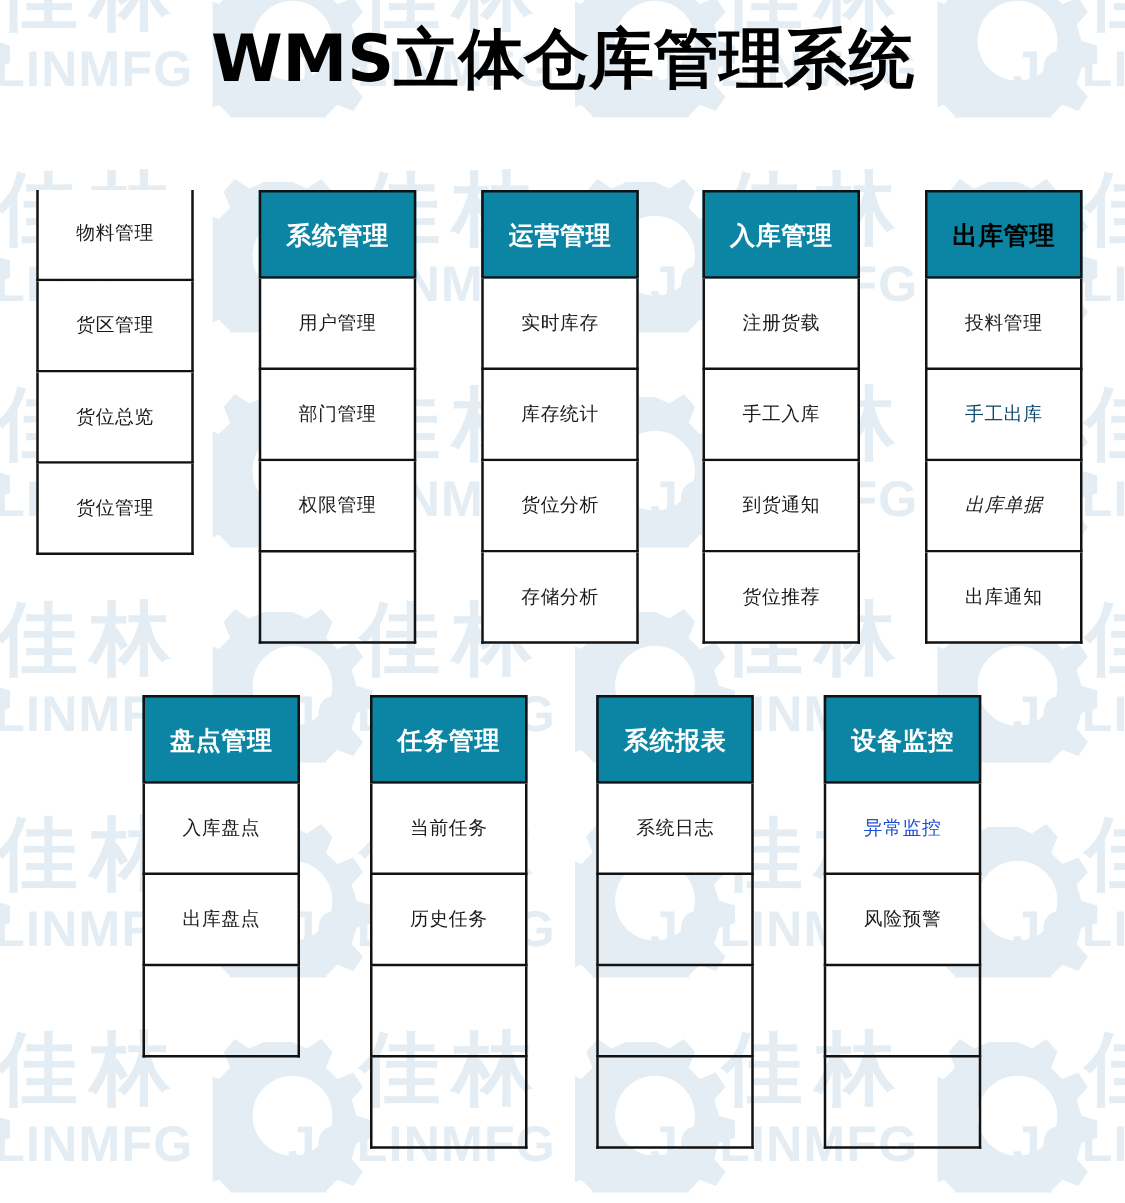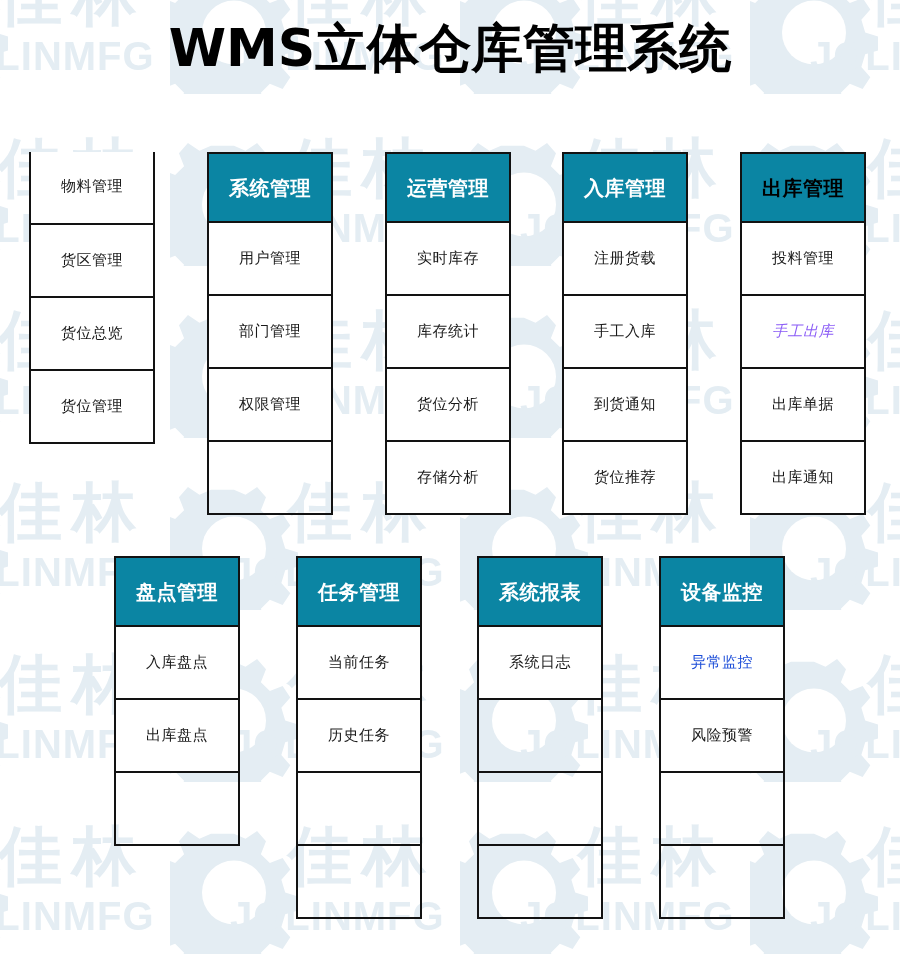--- a/index.html
+++ b/index.html
@@ -352,22 +352,22 @@
     <div class="column" style="left: 562px; top: 152px;">
       <div class="col-header" style="background: rgb(11, 133, 163); color: rgb(255, 255, 255); border-color: rgb(18, 18, 18);">入库管理</div>
       <div class="col-cell" style="border-color: rgb(18, 18, 18); color: rgb(26, 26, 26);">注册货载</div>
       <div class="col-cell" style="border-color: rgb(18, 18, 18); color: rgb(26, 26, 26);">手工入库</div>
       <div class="col-cell" style="border-color: rgb(18, 18, 18); color: rgb(26, 26, 26);">到货通知</div>
       <div class="col-cell" style="border-color: rgb(18, 18, 18); color: rgb(26, 26, 26);">货位推荐</div>
     </div>
     <div class="column" style="left: 740px; top: 152px;">
       <div class="col-header" style="background: rgb(11, 133, 163); color: #000000; border-color: rgb(18, 18, 18);">出库管理</div>
       <div class="col-cell" style="border-color: rgb(18, 18, 18); color: rgb(26, 26, 26);">投料管理</div>
-      <div class="col-cell" style="border-color: rgb(18, 18, 18); color: #8b5cf6; font-style: italic;">手工出库</div>
-      <div class="col-cell" style="border-color: rgb(18, 18, 18); color: rgb(26, 26, 26);">出库单据</div>
+      <div class="col-cell" style="border-color: rgb(18, 18, 18); color: #0c4a6e;">手工出库</div>
+      <div class="col-cell" style="border-color: rgb(18, 18, 18); color: rgb(26, 26, 26); font-style: italic;">出库单据</div>
       <div class="col-cell" style="border-color: rgb(18, 18, 18); color: rgb(26, 26, 26);">出库通知</div>
     </div>
     <div class="column" style="left: 114px; top: 556px;">
       <div class="col-header" style="background: rgb(11, 133, 163); color: rgb(255, 255, 255); border-color: rgb(18, 18, 18);">盘点管理</div>
       <div class="col-cell" style="border-color: rgb(18, 18, 18); color: rgb(26, 26, 26);">入库盘点</div>
       <div class="col-cell" style="border-color: rgb(18, 18, 18); color: rgb(26, 26, 26);">出库盘点</div>
       <div class="col-cell empty" style="border-color: rgb(18, 18, 18); color: rgb(26, 26, 26);"></div>
     </div>
     <div class="column" style="left: 296px; top: 556px;">
       <div class="col-header" style="background: rgb(11, 133, 163); color: rgb(255, 255, 255); border-color: rgb(18, 18, 18);">任务管理</div>

